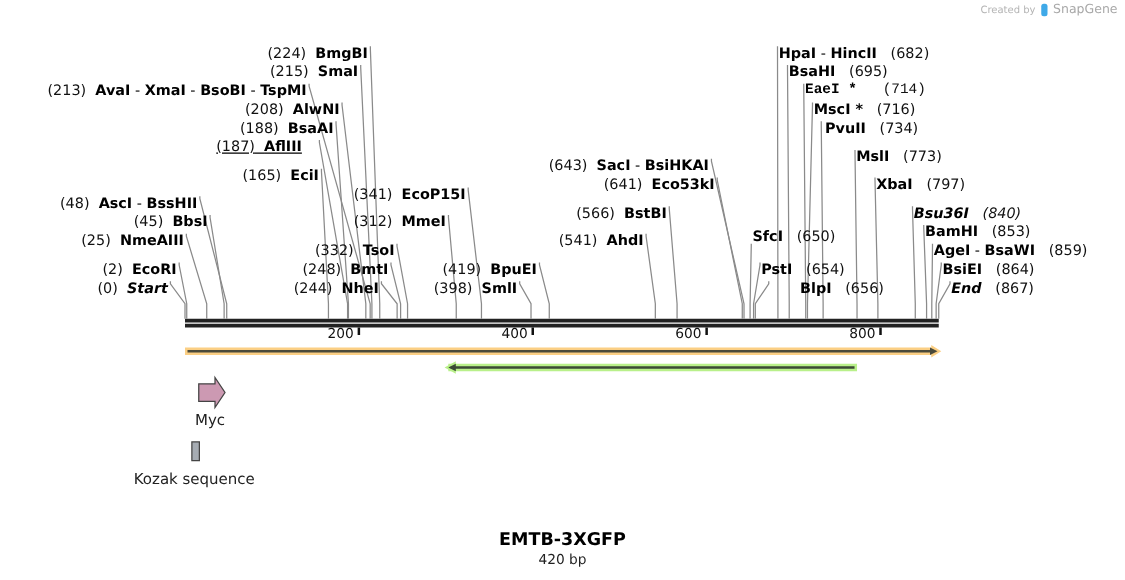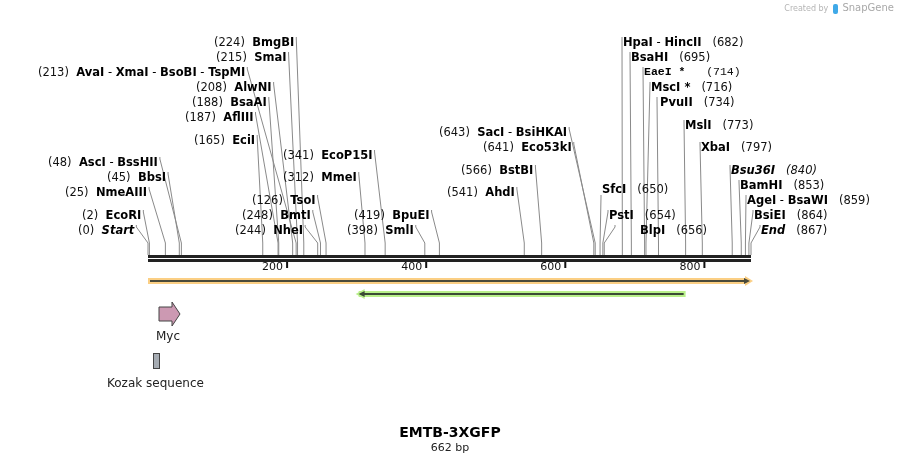--- a/index.html
+++ b/index.html
@@ -90,29 +90,29 @@
     <div class="tick-label" style="left: 262.1px; top: 260px;">200</div>
     <div class="tick-label" style="left: 401.201px; top: 260px;">400</div>
     <div class="tick-label" style="left: 540.301px; top: 260px;">600</div>
     <div class="tick-label" style="left: 679.401px; top: 260px;">800</div>
     <div class="site-label" style="top: 223px; left: 78px;"><span class="pos">(0)</span>&nbsp;&nbsp;<span><span class="name it">Start</span></span></div>
     <div class="site-label" style="top: 208px; left: 82px;"><span class="pos">(2)</span>&nbsp;&nbsp;<span><span class="name">EcoRI</span></span></div>
     <div class="site-label" style="top: 185px; left: 65px;"><span class="pos">(25)</span>&nbsp;&nbsp;<span><span class="name">NmeAIII</span></span></div>
     <div class="site-label" style="top: 170px; left: 107px;"><span class="pos">(45)</span>&nbsp;&nbsp;<span><span class="name">BbsI</span></span></div>
     <div class="site-label" style="top: 155px; left: 48px;"><span class="pos">(48)</span>&nbsp;&nbsp;<span><span class="name">AscI</span><span class="sep">  - </span><span class="name">BssHII</span></span></div>
     <div class="site-label" style="top: 133px; left: 194px;"><span class="pos">(165)</span>&nbsp;&nbsp;<span><span class="name">EciI</span></span></div>
-    <div class="site-label" style="top: 110px; left: 185px;"><span class="pos">(187)</span>&nbsp;&nbsp;<span><span class="name">AflIII</span></span></div>
+    <div class="site-label" style="top: 110px; left: 173px; text-decoration: underline;"><span class="pos">(187)</span>&nbsp;&nbsp;<span><span class="name">AflIII</span></span></div>
     <div class="site-label" style="top: 95px; left: 192px;"><span class="pos">(188)</span>&nbsp;&nbsp;<span><span class="name">BsaAI</span></span></div>
     <div class="site-label" style="top: 80px; left: 196px;"><span class="pos">(208)</span>&nbsp;&nbsp;<span><span class="name">AlwNI</span></span></div>
     <div class="site-label" style="top: 65px; left: 38px;"><span class="pos">(213)</span>&nbsp;&nbsp;<span><span class="name">AvaI</span><span class="sep">  - </span><span class="name">XmaI</span><span class="sep">  - </span><span class="name">BsoBI</span><span class="sep">  - </span><span class="name">TspMI</span></span></div>
     <div class="site-label" style="top: 50px; left: 216px;"><span class="pos">(215)</span>&nbsp;&nbsp;<span><span class="name">SmaI</span></span></div>
     <div class="site-label" style="top: 35px; left: 214px;"><span class="pos">(224)</span>&nbsp;&nbsp;<span><span class="name">BmgBI</span></span></div>
     <div class="site-label" style="top: 223px; left: 235px;"><span class="pos">(244)</span>&nbsp;&nbsp;<span><span class="name">NheI</span></span></div>
     <div class="site-label" style="top: 208px; left: 242px;"><span class="pos">(248)</span>&nbsp;&nbsp;<span><span class="name">BmtI</span></span></div>
-    <div class="site-label" style="top: 193px; left: 252px;"><span class="pos">(126)</span>&nbsp;&nbsp;<span><span class="name">TsoI</span></span></div>
+    <div class="site-label" style="top: 193px; left: 252px;"><span class="pos">(332)</span>&nbsp;&nbsp;<span><span class="name">TsoI</span></span></div>
     <div class="site-label" style="top: 170px; left: 283px;"><span class="pos">(312)</span>&nbsp;&nbsp;<span><span class="name">MmeI</span></span></div>
     <div class="site-label" style="top: 148px; left: 283px;"><span class="pos">(341)</span>&nbsp;&nbsp;<span><span class="name">EcoP15I</span></span></div>
     <div class="site-label" style="top: 223px; left: 347px;"><span class="pos">(398)</span>&nbsp;&nbsp;<span><span class="name">SmlI</span></span></div>
     <div class="site-label" style="top: 208px; left: 354px;"><span class="pos">(419)</span>&nbsp;&nbsp;<span><span class="name">BpuEI</span></span></div>
     <div class="site-label" style="top: 185px; left: 447px;"><span class="pos">(541)</span>&nbsp;&nbsp;<span><span class="name">AhdI</span></span></div>
     <div class="site-label" style="top: 163px; left: 461px;"><span class="pos">(566)</span>&nbsp;&nbsp;<span><span class="name">BstBI</span></span></div>
     <div class="site-label" style="top: 140px; left: 483px;"><span class="pos">(641)</span>&nbsp;&nbsp;<span><span class="name">Eco53kI</span></span></div>
     <div class="site-label" style="top: 125px; left: 439px;"><span class="pos">(643)</span>&nbsp;&nbsp;<span><span class="name">SacI</span><span class="sep">  - </span><span class="name">BsiHKAI</span></span></div>
     <div class="site-label" style="top: 182px; left: 602px;"><span><span class="name">SfcI</span></span>&nbsp;&nbsp;&nbsp;<span class="pos">(650)</span></div>
     <div class="site-label" style="top: 208px; left: 609px;"><span><span class="name">PstI</span></span>&nbsp;&nbsp;&nbsp;<span class="pos">(654)</span></div>
@@ -127,13 +127,13 @@
     <div class="site-label" style="top: 163px; left: 731px; font-style: italic;"><span><span class="name">Bsu36I</span></span>&nbsp;&nbsp;&nbsp;<span class="pos">(840)</span></div>
     <div class="site-label" style="top: 178px; left: 740px;"><span><span class="name">BamHI</span></span>&nbsp;&nbsp;&nbsp;<span class="pos">(853)</span></div>
     <div class="site-label" style="top: 193px; left: 747px;"><span><span class="name">AgeI</span><span class="sep">  - </span><span class="name">BsaWI</span></span>&nbsp;&nbsp;&nbsp;<span class="pos">(859)</span></div>
     <div class="site-label" style="top: 208px; left: 754px;"><span><span class="name">BsiEI</span></span>&nbsp;&nbsp;&nbsp;<span class="pos">(864)</span></div>
     <div class="site-label" style="top: 223px; left: 761px;"><span><span class="name it">End</span></span>&nbsp;&nbsp;&nbsp;<span class="pos">(867)</span></div>
     <div class="feature-label" style="left: 156px; top: 329px;">Myc</div>
     <div class="feature-label" style="left: 107px; top: 376px;">Kozak sequence</div>
   </div>
 
 <div class="title">EMTB-3XGFP</div>
-<div class="subtitle">662 bp</div>
+<div class="subtitle">420 bp</div>
 
 </body></html>

